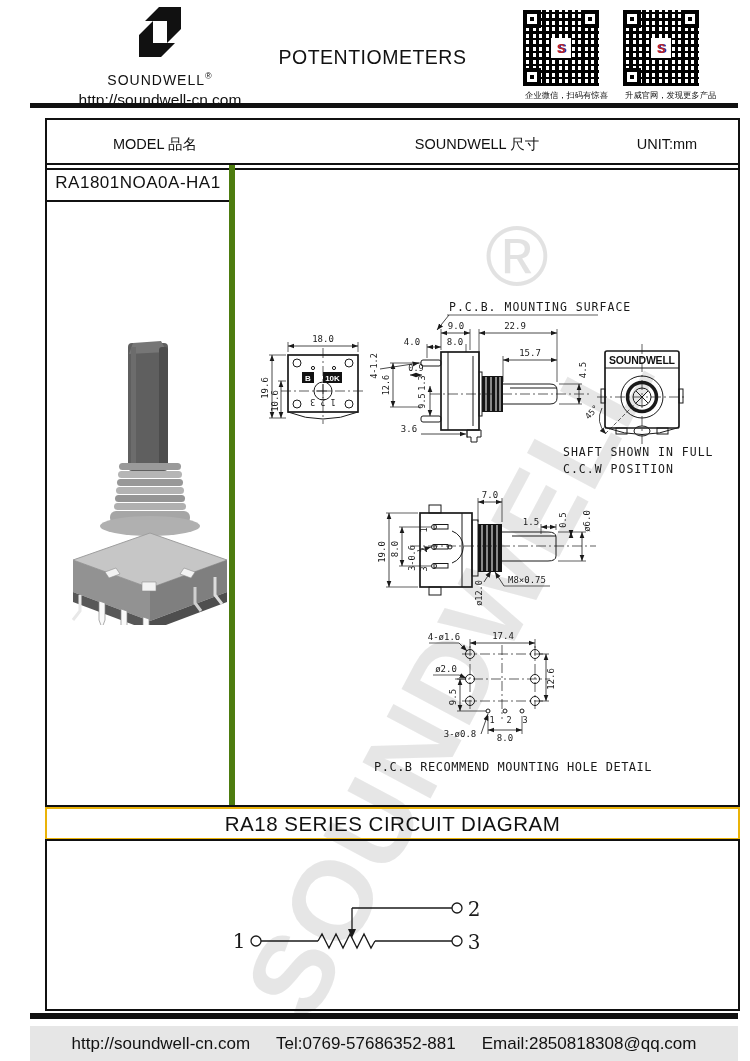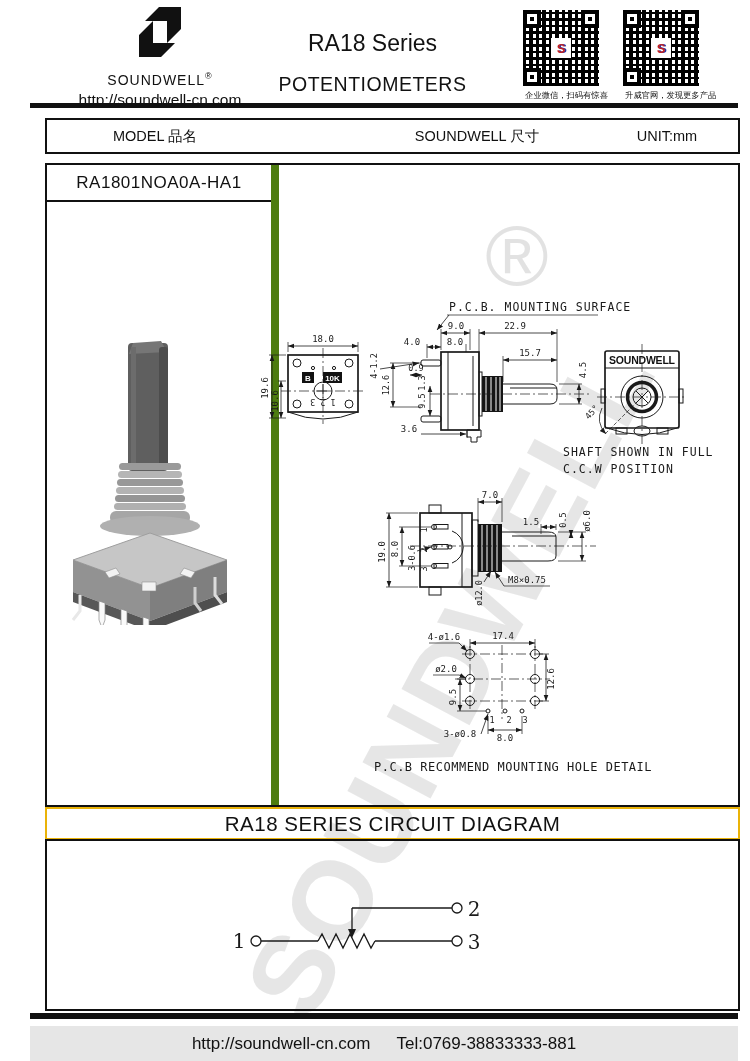--- a/index.html
+++ b/index.html
@@ -26,26 +26,26 @@
   .finder:after{content:"";position:absolute;left:3px;top:3px;width:4px;height:4px;background:#000}
   .f-tl{left:0;top:0}.f-tr{right:0;top:0}.f-bl{left:0;bottom:0}
   .qr-logo{position:absolute;left:28px;top:28px;width:20px;height:20px;background:#fff;
            display:flex;align-items:center;justify-content:center}
   .qr-logo span{font-size:13px;font-weight:bold;color:#c42020;text-shadow:1.5px 0 #2233aa}
   .qr-cap{font-size:9px;margin-top:3px;white-space:nowrap;transform:scale(.92);transform-origin:center}
 
   .top-rule{left:30px;top:103px;width:708px;height:5px;background:#111}
 
   
-  .thead-box{left:45px;top:118px;width:695px;height:36px;border:2px solid #111;box-sizing:border-box}
+  .thead-box{left:45px;top:118px;width:695px;height:52px;border:2px solid #111;box-sizing:border-box}
   .thead-label{position:absolute;top:50%;transform:translate(-50%,-50%);font-size:14.5px;white-space:nowrap}
 
   
   .main-box{left:45px;top:163px;width:695px;height:644px;border:2px solid #111;box-sizing:border-box;background:transparent}
-  .left-col{position:absolute;left:0;top:0;width:232px;height:100%;border-right:8px solid #4d7c0f;box-sizing:border-box}
+  .left-col{position:absolute;left:0;top:0;width:188px;height:100%;border-right:6px solid #4d7c0f;box-sizing:border-box}
   .model-cell{position:absolute;left:0;top:0;width:100%;height:37px;border-bottom:2px solid #111;
               box-sizing:border-box;display:flex;align-items:center;justify-content:center}
   .model-name{font-size:17px;letter-spacing:0.5px}
 
   .photo-svg{left:55px;top:325px;width:190px;height:300px}
   .drawing-svg{left:250px;top:165px;width:490px;height:640px}
   .circuit-svg{left:45px;top:839px;width:695px;height:172px}
 
   
   .wm-text{left:450px;top:680px;font-size:112px;font-weight:bold;color:#cfcfcf;opacity:.5;
@@ -90,21 +90,20 @@
 <div class="abs brand-block content-z">
   <svg class="logo-mark" viewBox="0 0 44 52">
     <polygon points="21,1 43,1 43,23 29,37 29,15 7,15" fill="#111"></polygon>
     <polygon points="23,51 1,51 1,29 15,15 15,37 37,37" fill="#111"></polygon>
   </svg>
   <div class="brand-line"><span>SOUNDWELL</span><span class="reg-sup">®</span></div>
   <div class="brand-url">http://soundwell-cn.com</div>
 </div>
 
 <div class="abs title-block content-z">
-  <div class="series-title">RA18 Series</div>
   <div class="product-type">POTENTIOMETERS</div>
 </div>
 
 <div class="abs qr-item qr-left content-z">
   <div class="qr">
     <div class="finder f-tl"></div>
     <div class="finder f-tr"></div>
     <div class="finder f-bl"></div>
     <div class="qr-logo">
         <span>S</span>
@@ -421,14 +420,15 @@
   <line class="cw" x1="352" y1="908" x2="352" y2="929"></line>
   <polygon points="348,929 356,929 352,938" fill="#1a1a1a"></polygon>
   <text class="cnum" x="239" y="948">1</text>
   <text class="cnum" x="474" y="916">2</text>
   <text class="cnum" x="474" y="949">3</text>
 </svg>
 
 <div class="abs footer-rule content-z"></div>
 <div class="abs footer-bar content-z">
   <span>http://soundwell-cn.com</span>
-  <span>Tel:0769-38833333-881</span>
+  <span>Tel:0769-57686352-881</span>
+  <span>Email:2850818308@qq.com</span>
 </div>
 
 </body></html>

